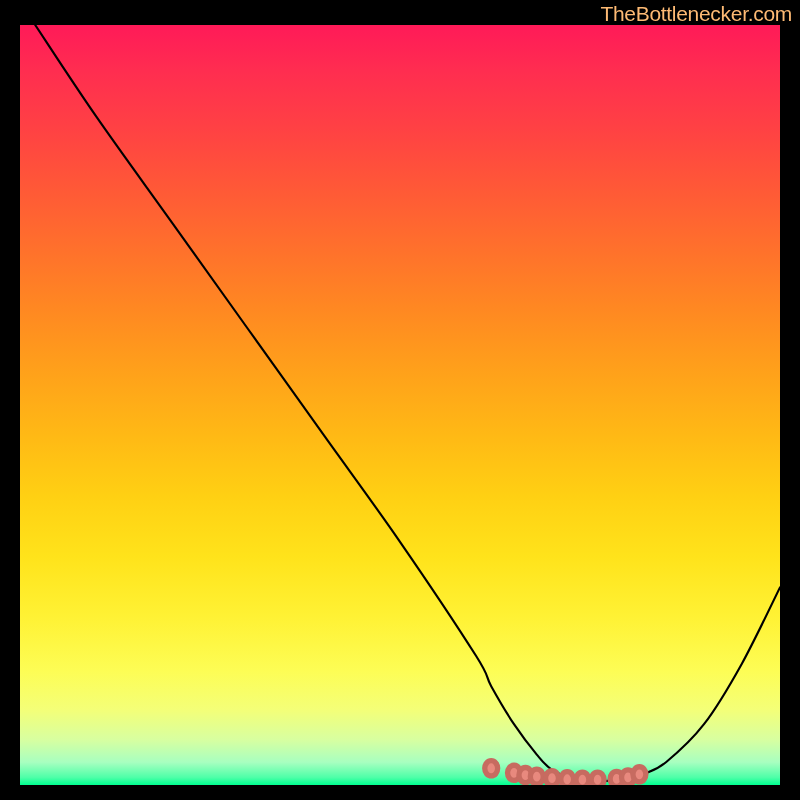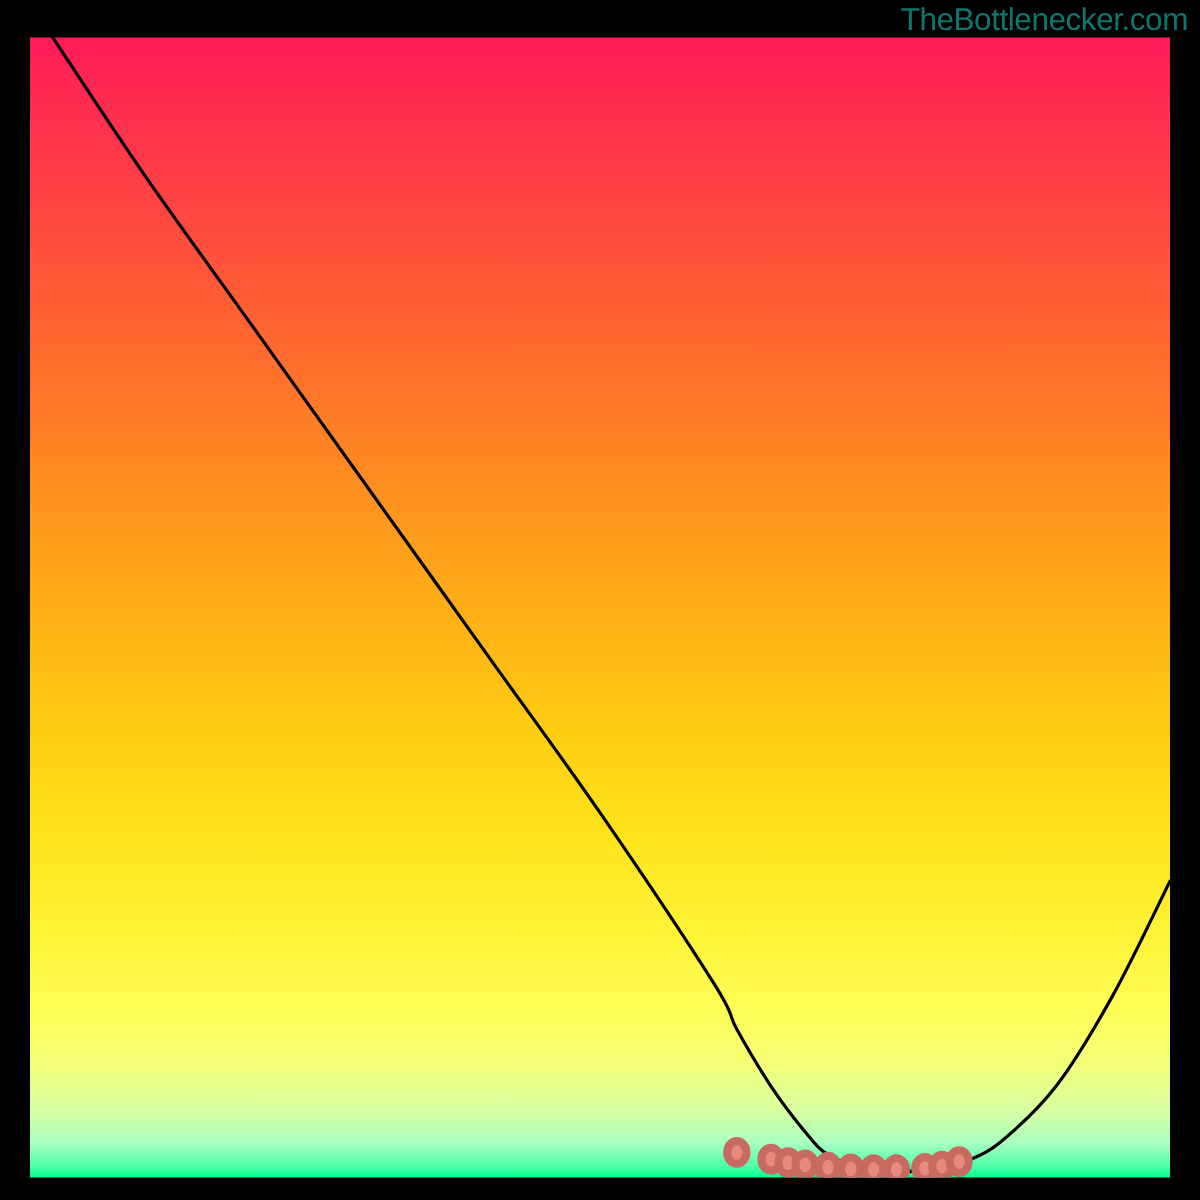--- a/index.html
+++ b/index.html
@@ -8,21 +8,21 @@
     height: 800px;
     background: #000;
     position: relative;
     overflow: hidden;
     font-family: Arial, Helvetica, sans-serif;
   }
   .attribution {
     position: absolute;
     top: 2px;
     right: 8px;
-    color: #0f766e;
+    color: #fdba74;
     font-size: 21px;
     font-weight: 500;
     letter-spacing: -0.3px;
     z-index: 10;
   }
   .plot {
     position: absolute;
     left: 20px;
     top: 25px;
     width: 760px;

